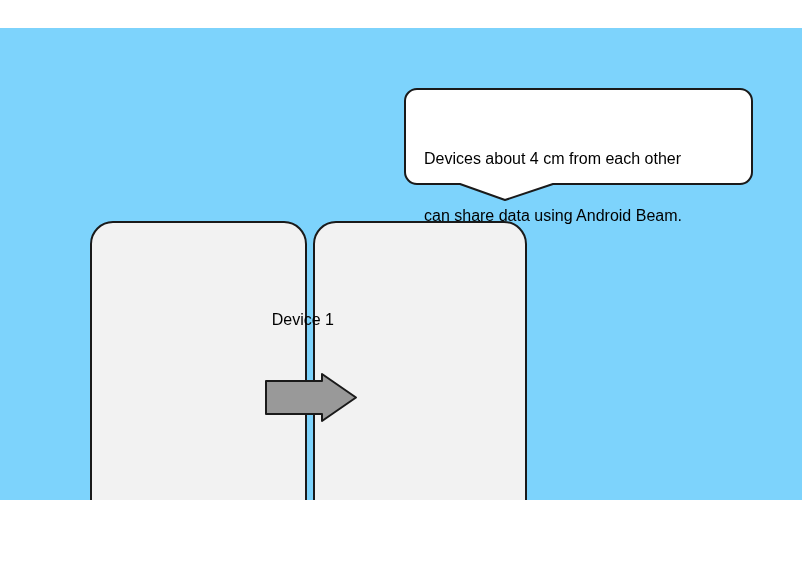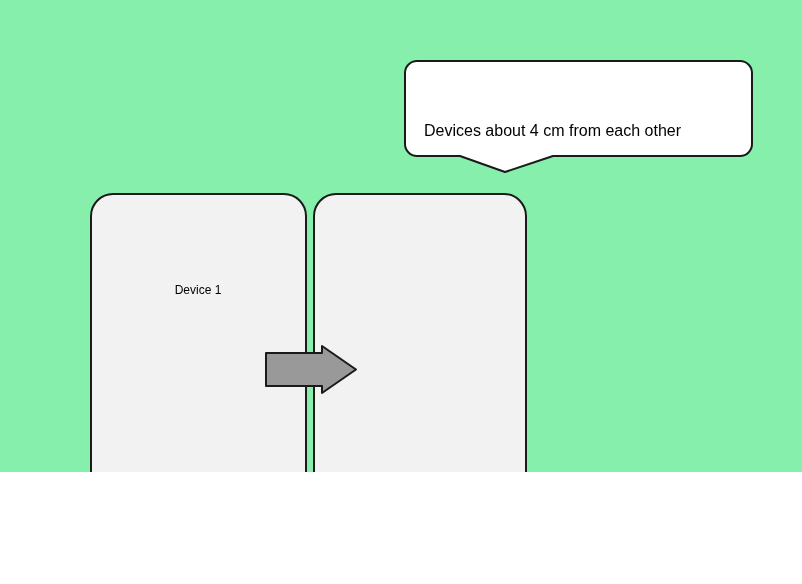--- a/index.html
+++ b/index.html
@@ -7,22 +7,23 @@
     padding: 0;
     background: #ffffff;
   }
   body {
     font-family: "Liberation Sans", sans-serif;
   }
   #canvas {
     position: relative;
     width: 802px;
     height: 472px;
-    background: #86efac;
+    background: #7dd3fc;
     overflow: hidden;
+    margin-top: 28px;
   }
   #diagram-svg {
     position: absolute;
     left: 0;
     top: 0;
     width: 802px;
     height: 584px;
   }
   .shape-outline {
     stroke: #1a1a1a;
@@ -39,22 +40,23 @@
     fill: #999999;
   }
   .diagram-text {
     position: absolute;
     color: #000000;
     font-family: "Liberation Sans", sans-serif;
     white-space: pre;
     line-height: 1.0;
   }
   .device-label {
-    font-size: 12px;
-    text-align: center;
+    font-size: 16px;
+    text-align: right;
+    padding-left: 28px;
   }
   #device-1-label {
     left: 90px;
     top: 284px;
     width: 216px;
   }
   #device-2-label {
     left: 313px;
     top: 284px;
     width: 214px;
@@ -100,18 +102,19 @@
              L 322 346
              L 356 369.5
              L 322 393
              L 322 386
              L 266 386
              Z"></path>
   </svg>
 
   <div class="diagram-text" id="callout-text">
     <span class="callout-line">Devices about 4 cm from each other</span>
+    <span class="callout-line">can share data using Android Beam.</span>
   </div>
 
   <div class="diagram-text device-label" id="device-1-label">Device 1</div>
 
 
 </div>
 
 </body></html>

